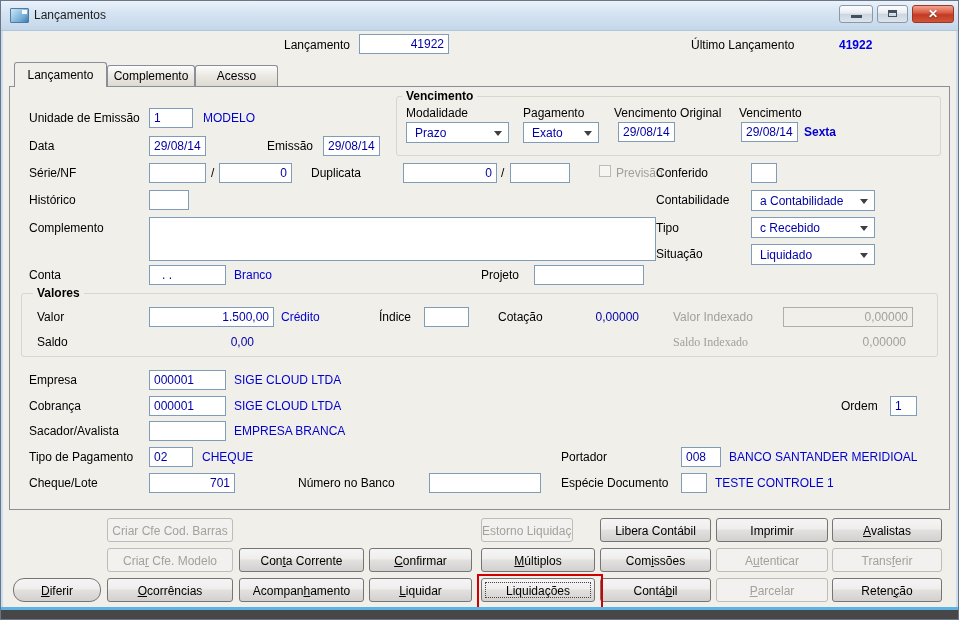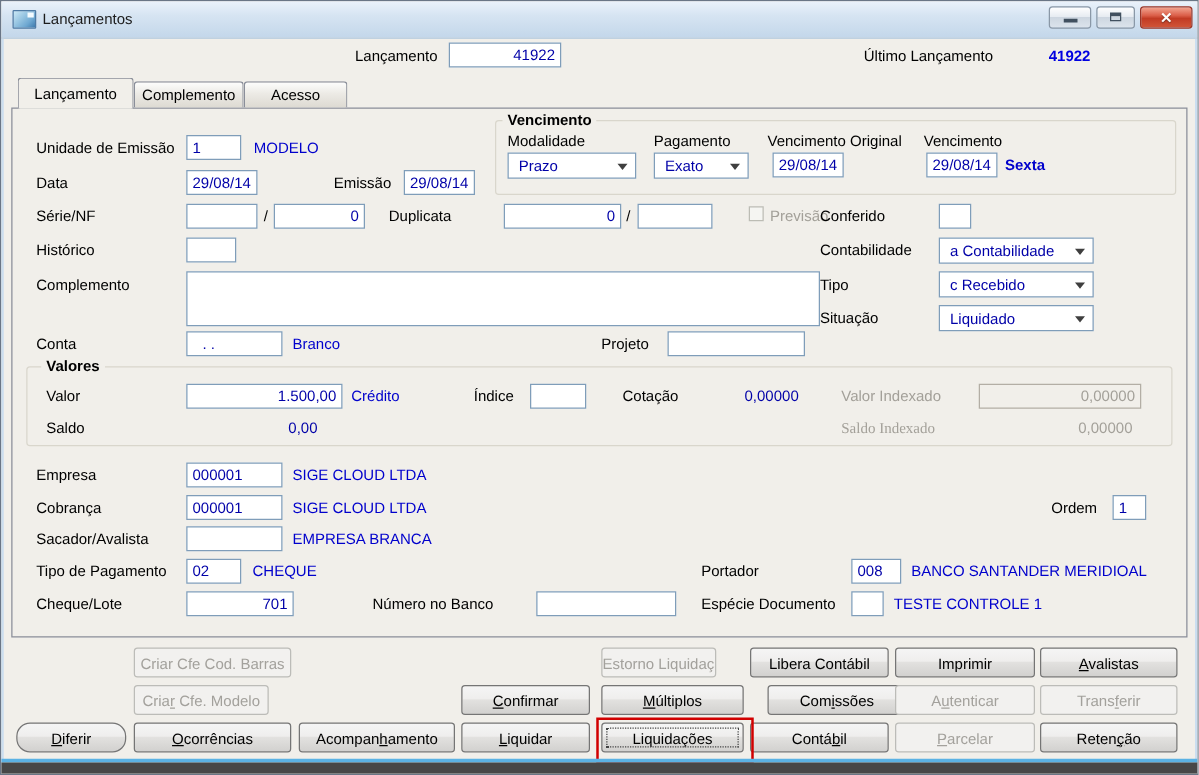--- a/index.html
+++ b/index.html
@@ -189,24 +189,25 @@
   <span class="lbl" style="left:560px;top:475px;">Espécie Documento</span>
   <div class="fld" style="left:680px;top:472px;width:26px;"></div>
   <span class="desc" style="left:714px;top:475px;">TESTE CONTROLE 1</span>
 
   <div class="btn disabled" style="left:106px;top:517px;width:126px;">Criar Cfe Cod. Barras</div>
   <div class="btn disabled" style="left:480px;top:517px;width:92px;">Estorno Liquidação</div>
   <div class="btn" style="left:599px;top:517px;width:111px;">Libera Contábil</div>
   <div class="btn" style="left:715px;top:517px;width:112px;">Imprimir</div>
   <div class="btn" style="left:831px;top:517px;width:110px;"><u>A</u>valistas</div>
 
-  <div class="btn disabled" style="left:106px;top:547px;width:108px;">Cria<u>r</u> Cfe. Modelo</div>
+  <div class="btn disabled" style="left:106px;top:547px;width:126px;">Cria<u>r</u> Cfe. Modelo</div>
+  <div class="btn" style="left:238px;top:547px;width:125px;">Con<u>t</u>a Corrente</div>
   <div class="btn" style="left:368px;top:547px;width:103px;"><u>C</u>onfirmar</div>
   <div class="btn" style="left:480px;top:547px;width:114px;"><u>M</u>últiplos</div>
-  <div class="btn" style="left:613px;top:547px;width:111px;">Com<u>i</u>ssões</div>
+  <div class="btn" style="left:599px;top:547px;width:111px;">Com<u>i</u>ssões</div>
   <div class="btn disabled" style="left:715px;top:547px;width:112px;">A<u>u</u>tenticar</div>
   <div class="btn disabled" style="left:831px;top:547px;width:110px;">Trans<u>f</u>erir</div>
 
   <div class="btn" style="left:12px;top:577px;width:88px;border-radius:11px;"><u>D</u>iferir</div>
   <div class="btn" style="left:106px;top:577px;width:126px;"><u>O</u>corrências</div>
   <div class="btn" style="left:238px;top:577px;width:125px;">Acompan<u>h</u>amento</div>
   <div class="btn" style="left:368px;top:577px;width:103px;"><u>L</u>iquidar</div>
   <div class="highlight-box" style="left:476px;top:573px;width:122px;height:32px;"></div>
   <div class="btn focused" style="left:480px;top:577px;width:114px;">Liquidações</div>
   <div class="btn" style="left:599px;top:577px;width:111px;">Contá<u>b</u>il</div>

